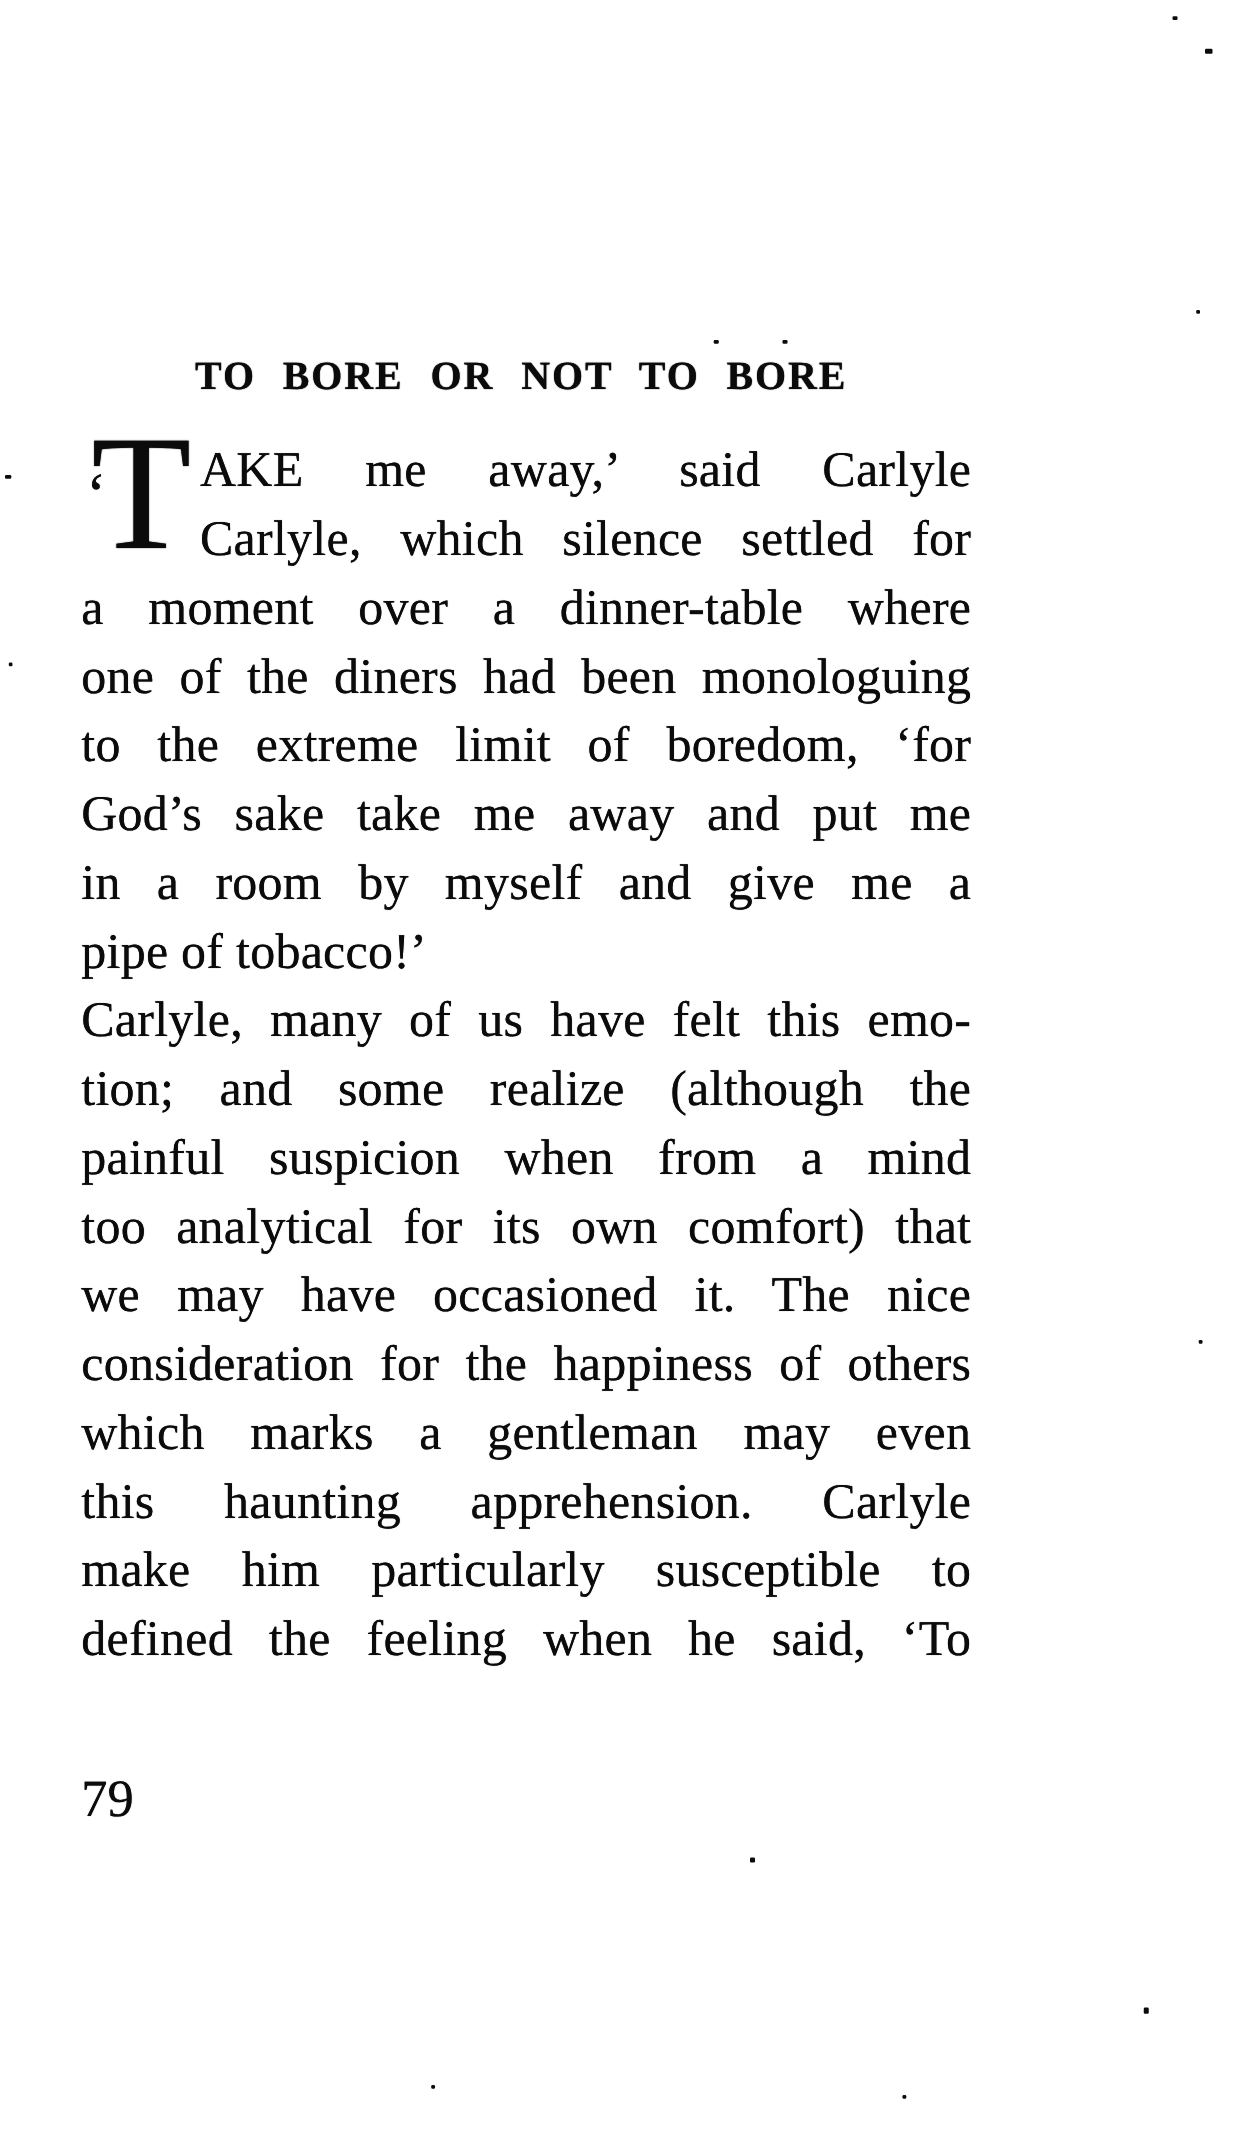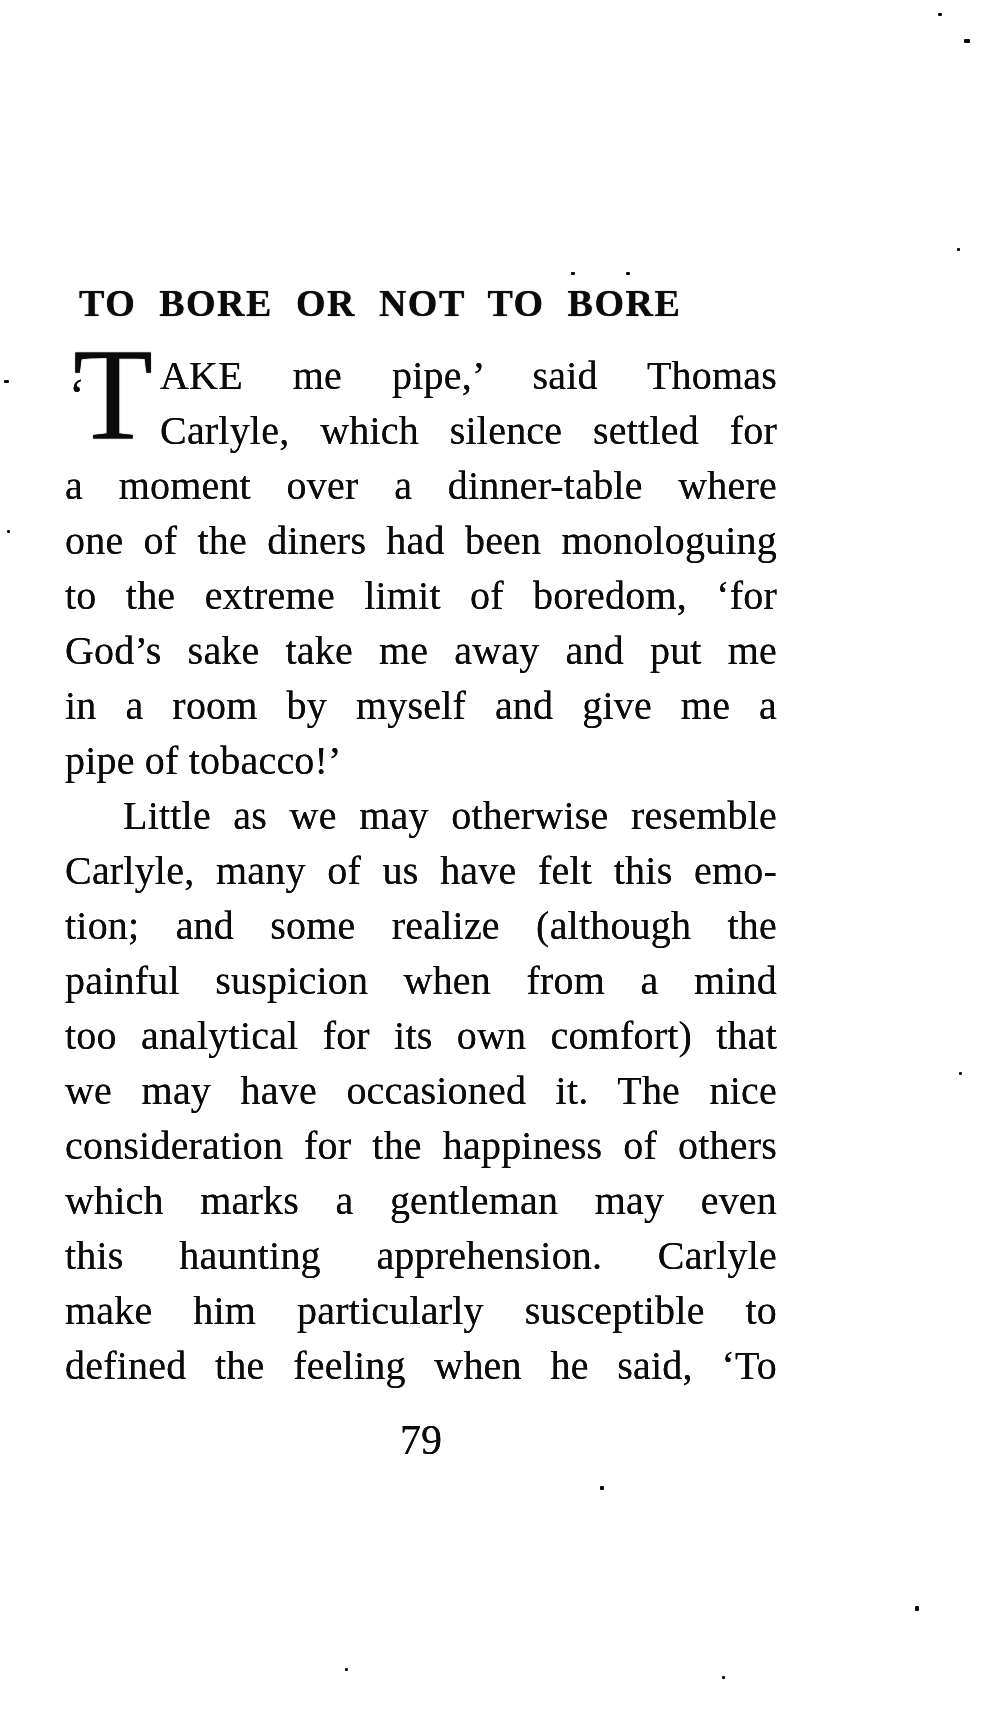--- a/index.html
+++ b/index.html
@@ -8,24 +8,25 @@
   .page {
     position:relative;
     width:1000px; height:1709px;
     background:var(--paper);
     overflow:hidden;
     font-family:"Liberation Serif", serif;
     color:var(--ink);
   }
   .heading {
     position:absolute;
-    left:79px; top:283px; width:712px;
+    left:61px; top:283px; width:712px;
+    text-align:center;
     font-family:"Liberation Serif", serif;
     font-weight:bold;
-    font-size:38px; line-height:1.1;
+    font-size:32px; line-height:1.1;
     letter-spacing:1.5px;
     word-spacing:12px;
     text-shadow:0 0 0.9px var(--ink);
     white-space:nowrap;
   }
   .bodytext {
     position:absolute;
     left:65px; top:348px; width:712px;
     font-size:40px; line-height:55px;
     letter-spacing:0.2px;
@@ -51,21 +52,21 @@
     font-weight:normal;
     text-shadow:0 0 1px var(--ink);
   }
   .dc-quote {
     position:absolute; left:4px; top:24px;
     font-size:48px; line-height:1;
   }
   .folio {
     position:absolute;
     left:65px; top:1419px; width:712px;
-    text-align:center;
+    text-align:left;
     font-size:42px; line-height:1;
     text-shadow:0 0 0.6px var(--ink);
   }
   .speck {
     position:absolute;
     background:var(--ink);
     border-radius:1px;
   }
 </style>
 </head>
@@ -87,33 +88,32 @@
   <div class="speck" style="left:722px;top:1676px;width:3px;height:3px;"></div>
 
   <h1 class="heading">TO BORE OR NOT TO BORE</h1>
 
   <div class="bodytext">
     <div class="dropcap-wrap">
       <span class="dc-quote">‘</span>
       <span class="dc-letter">T</span>
     </div>
     <div id="dc-lines">
-        <div class="line dc">AKE me pipe,’ said Thomas</div>
+        <div class="line dc">AKE me away,’ said Carlyle</div>
         <div class="line dc">Carlyle, which silence settled for</div>
       </div>
     <div id="p1-lines">
         <div class="line">a moment over a dinner-table where</div>
         <div class="line">one of the diners had been monologuing</div>
         <div class="line">to the extreme limit of boredom, ‘for</div>
         <div class="line">God’s sake take me away and put me</div>
         <div class="line">in a room by myself and give me a</div>
         <div class="line no-just">pipe of tobacco!’</div>
       </div>
     <div id="p2-lines">
-        <div class="line indent">Little as we may otherwise resemble</div>
         <div class="line">Carlyle, many of us have felt this emo-</div>
         <div class="line">tion; and some realize (although the</div>
         <div class="line">painful suspicion when from a mind</div>
         <div class="line">too analytical for its own comfort) that</div>
         <div class="line">we may have occasioned it.  The nice</div>
         <div class="line">consideration for the happiness of others</div>
         <div class="line">which marks a gentleman may even</div>
         <div class="line">this haunting apprehension.  Carlyle</div>
         <div class="line">make him particularly susceptible to</div>
         <div class="line">defined the feeling when he said, ‘To</div>

